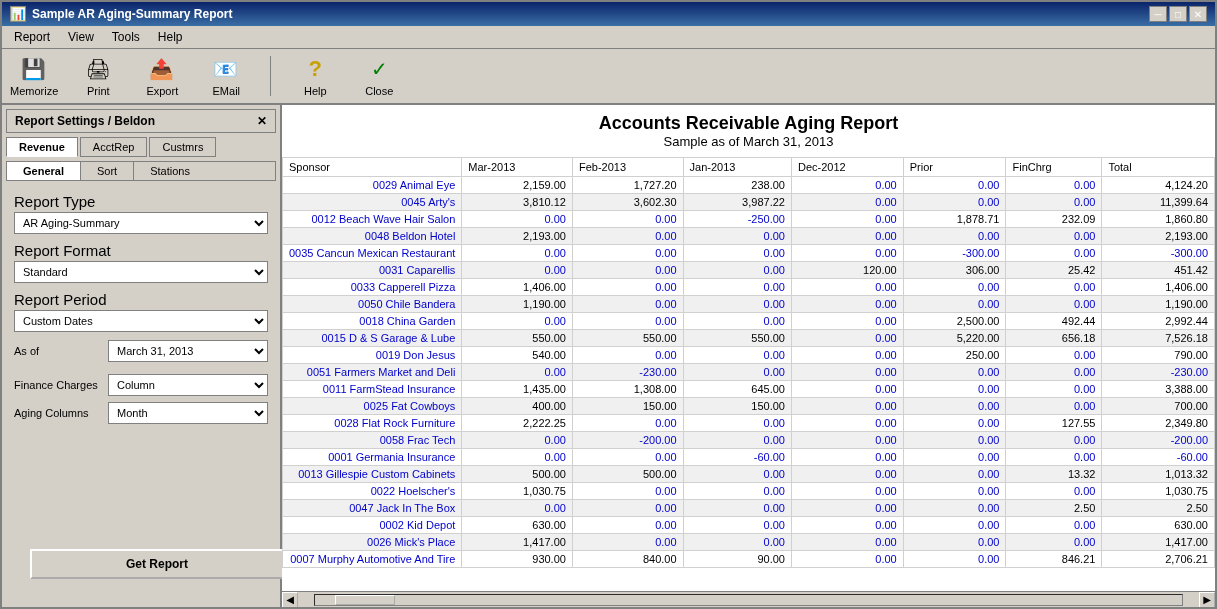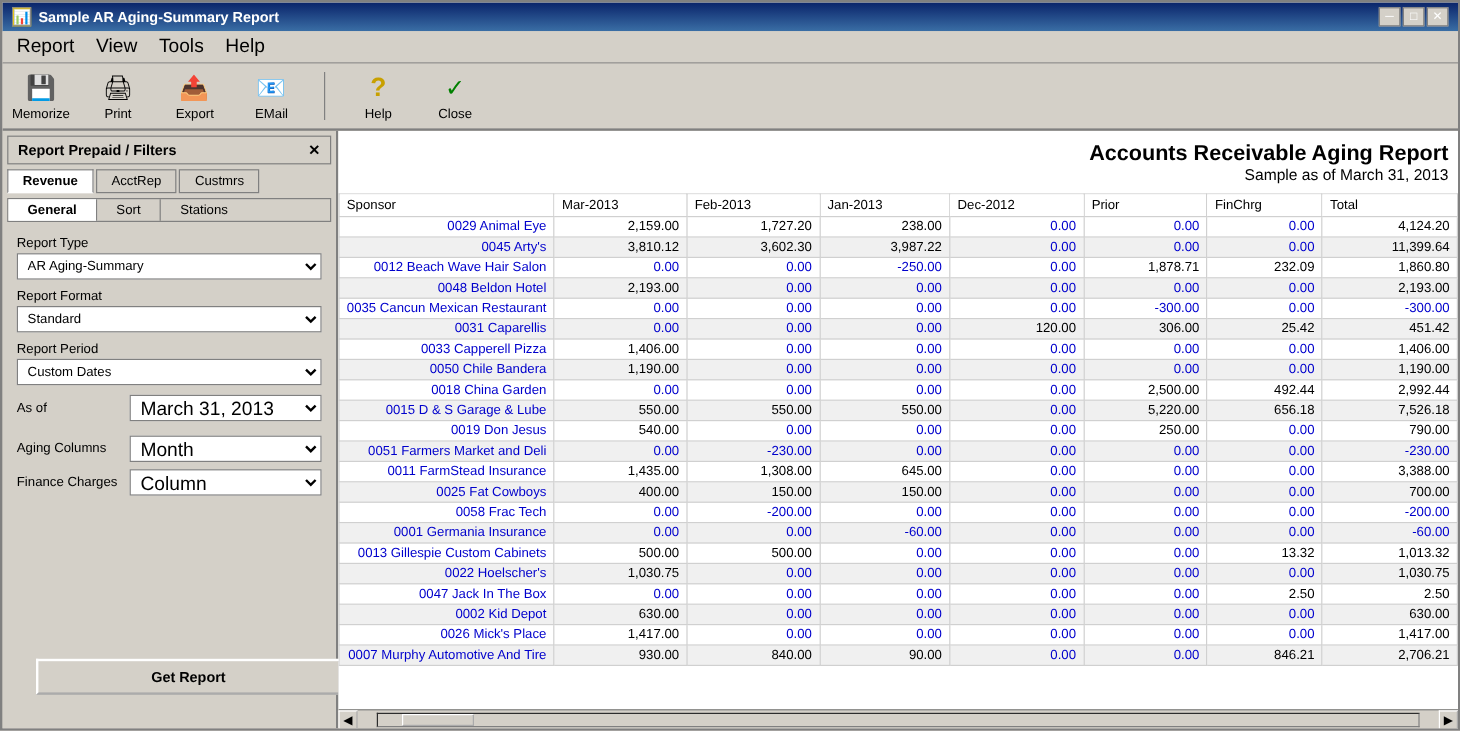--- a/index.html
+++ b/index.html
@@ -10,21 +10,21 @@
     
     
     .title-bar { background: linear-gradient(to bottom, #0a246a, #3a6ea5); color: white; padding: 4px 8px; display: flex; align-items: center; justify-content: space-between; height: 24px; }
     .title-bar-left { display: flex; align-items: center; gap: 6px; font-size: 12px; font-weight: bold; }
     .title-icon { width: 16px; height: 16px; background: #ffd700; border: 1px solid #888; display: inline-block; }
     .title-bar-controls { display: flex; gap: 2px; }
     .title-btn { width: 18px; height: 16px; background: #d4d0c8; border: 1px solid #808080; display: flex; align-items: center; justify-content: center; font-size: 10px; cursor: pointer; }
     
     
     .menu-bar { background: #d4d0c8; padding: 2px 4px; display: flex; gap: 2px; border-bottom: 1px solid #808080; }
-    .menu-item { padding: 2px 8px; font-size: 16px; cursor: pointer; }
+    .menu-item { padding: 2px 8px; font-size: 12px; cursor: pointer; }
     
     
     .toolbar { background: #d4d0c8; padding: 4px 8px; display: flex; gap: 16px; align-items: center; border-bottom: 2px solid #808080; height: 56px; }
     .toolbar-btn { display: flex; flex-direction: column; align-items: center; gap: 2px; cursor: pointer; font-size: 11px; min-width: 48px; }
     .toolbar-icon { width: 32px; height: 28px; display: flex; align-items: center; justify-content: center; font-size: 20px; }
     .toolbar-separator { width: 1px; height: 40px; background: #808080; margin: 0 4px; }
     
     
     .main-content { display: flex; flex: 1; overflow: hidden; }
     
@@ -39,39 +39,39 @@
     .tab.active { background: white; border-bottom: 1px solid white; font-weight: bold; }
     
     
     .sub-tab-bar { display: flex; margin-bottom: 8px; border: 1px solid #808080; background: #d4d0c8; }
     .sub-tab { padding: 3px 16px; cursor: pointer; font-size: 11px; border-right: 1px solid #808080; }
     .sub-tab.active { background: white; font-weight: bold; }
     .sub-tab:last-child { border-right: none; }
     
     
     .form-section { padding: 4px 8px; }
-    .form-label { font-size: 11px; margin-bottom: 2px; display: block; }
+    .form-label { font-size: 15px; margin-bottom: 2px; display: block; }
     .form-select { width: 100%; padding: 2px 4px; border: 1px solid #808080; background: white; font-size: 11px; margin-bottom: 8px; height: 22px; }
     .form-row { display: flex; align-items: center; gap: 4px; margin-bottom: 6px; }
     .form-row-label { font-size: 11px; min-width: 90px; }
-    .form-row-select { flex: 1; padding: 2px 4px; border: 1px solid #808080; background: white; font-size: 16px; height: 22px; }
+    .form-row-select { flex: 1; padding: 2px 4px; border: 1px solid #808080; background: white; font-size: 11px; height: 22px; }
     
     .checkbox-row { display: flex; align-items: center; gap: 6px; margin-bottom: 6px; padding-left: 8px; }
     .checkbox-row input { width: 14px; height: 14px; }
     
     .get-report-btn { margin: 24px; padding: 6px; background: #d4d0c8; border: 2px outset #ffffff; font-size: 12px; font-weight: bold; cursor: pointer; width: calc(100% - 16px); text-align: center; }
     
     
     .spacer { flex: 1; }
     
     
     .right-panel { flex: 1; background: white; display: flex; flex-direction: column; overflow: hidden; }
     
     
-    .report-title-area { text-align: right; padding: 8px; background: white; }
+    .report-title-area { text-align: center; padding: 8px; background: white; }
     .report-title { font-size: 18px; font-weight: bold; }
     .report-subtitle { font-size: 13px; }
     
     
     .report-table-container { flex: 1; overflow: auto; position: relative; }
     .report-table { width: 100%; border-collapse: collapse; font-size: 11px; }
     .report-table th { background: white; border: 1px solid #d0d0d0; padding: 3px 6px; text-align: left; font-weight: normal; position: sticky; top: 0; white-space: nowrap; }
     .report-table th:first-child { text-align: left; }
     .report-table td { border: 1px solid #d0d0d0; padding: 2px 6px; text-align: right; white-space: nowrap; }
     .report-table td:first-child { text-align: right; color: #0000cc; cursor: pointer; }
@@ -132,21 +132,21 @@
     <div class="toolbar-btn">
       <div class="toolbar-icon" style="font-size:20px; color:#008000;">✓</div>
       <span>Close</span>
     </div>
   </div>
 
   <div class="main-content">
 
     <div class="left-panel">
       <div class="panel-header">
-        <span>Report Prepaid / Filters</span>
+        <span>Report Settings / Beldon</span>
         <span class="close-x">✕</span>
       </div>
 
       <div class="tab-bar">
         <div class="tab active">Revenue</div>
         <div class="tab">AcctRep</div>
         <div class="tab">Custmrs</div>
       </div>
 
       <div class="sub-tab-bar">
@@ -173,30 +173,30 @@
         
         <div class="form-row">
           <span class="form-row-label">As of</span>
           <select class="form-row-select">
             <option>March 31, 2013</option>
           </select>
         </div>
         
         <div style="margin-top: 12px;">
           <div class="form-row">
+            <span class="form-row-label">Finance Charges</span>
+            <select class="form-row-select">
+              <option>Column</option>
+            </select>
+          </div>
+
+          <div class="form-row">
             <span class="form-row-label">Aging Columns</span>
             <select class="form-row-select">
               <option>Month</option>
-            </select>
-          </div>
-
-          <div class="form-row">
-            <span class="form-row-label">Finance Charges</span>
-            <select class="form-row-select">
-              <option>Column</option>
             </select>
           </div>
 
         </div>
       </div>
 
       <div class="spacer"></div>
 
       <button class="get-report-btn">Get Report</button>
     </div>
@@ -356,20 +356,30 @@
                 <td>0025 Fat Cowboys</td>
                 <td>400.00</td>
                 <td>150.00</td>
                 <td>150.00</td>
                 <td style="color: rgb(0, 0, 204);">0.00</td>
                 <td style="color: rgb(0, 0, 204);">0.00</td>
                 <td style="color: rgb(0, 0, 204);">0.00</td>
                 <td>700.00</td>
               </tr>
               <tr>
+                <td>0028 Flat Rock Furniture</td>
+                <td>2,222.25</td>
+                <td style="color: rgb(0, 0, 204);">0.00</td>
+                <td style="color: rgb(0, 0, 204);">0.00</td>
+                <td style="color: rgb(0, 0, 204);">0.00</td>
+                <td style="color: rgb(0, 0, 204);">0.00</td>
+                <td>127.55</td>
+                <td>2,349.80</td>
+              </tr>
+              <tr>
                 <td>0058 Frac Tech</td>
                 <td style="color: rgb(0, 0, 204);">0.00</td>
                 <td style="color: rgb(0, 0, 204);">-200.00</td>
                 <td style="color: rgb(0, 0, 204);">0.00</td>
                 <td style="color: rgb(0, 0, 204);">0.00</td>
                 <td style="color: rgb(0, 0, 204);">0.00</td>
                 <td style="color: rgb(0, 0, 204);">0.00</td>
                 <td style="color: rgb(0, 0, 204);">-200.00</td>
               </tr>
               <tr>

